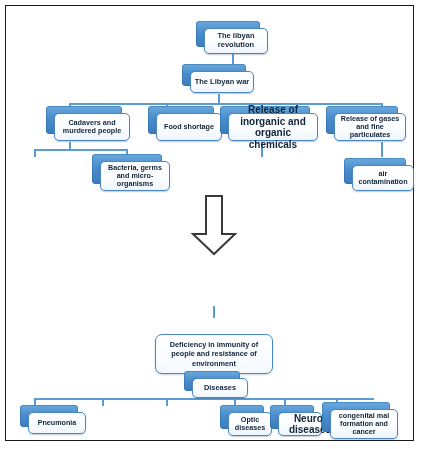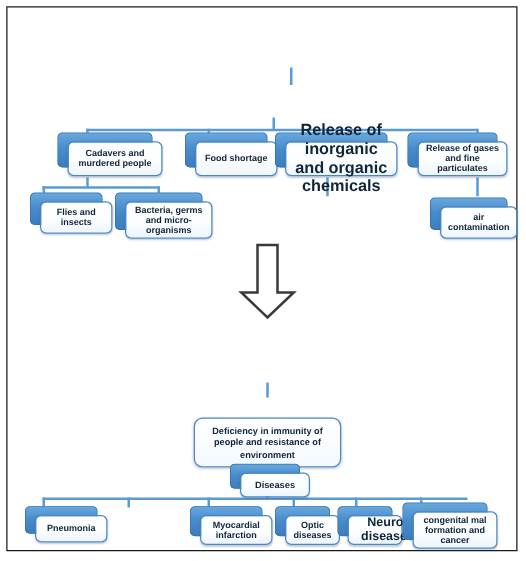--- a/index.html
+++ b/index.html
@@ -73,56 +73,62 @@
     <div class="ln lnv" style="left:96px;top:392px;width:1.5px;height:8px;"></div>
     <div class="ln lnv" style="left:160px;top:392px;width:1.5px;height:8px;"></div>
     <div class="ln lnv" style="left:228px;top:392px;width:1.5px;height:8px;"></div>
     <div class="ln lnv" style="left:278px;top:392px;width:1.5px;height:8px;"></div>
     <div class="ln lnv" style="left:330px;top:392px;width:1.5px;height:8px;"></div>
 
     <svg id="bigarrow" style="left:183px;top:188px;" width="50" height="62" viewBox="0 0 50 62">
       <polygon points="17,2 33,2 33,40 46,40 25,60 4,40 17,40" fill="#ffffff" stroke="#3a3a3a" stroke-width="2" stroke-linejoin="miter"></polygon>
     </svg>
 
+    <div class="node" style="left:190px;top:15px;width:64px;height:26px;">
+      <div class="back"></div>
+      <div class="face">
+        <span style="font-size:7.5px;">The libyan revolution</span>
+      </div>
+    </div>
 
+    <div class="node" style="left:176px;top:58px;width:64px;height:22px;">
+      <div class="back"></div>
+      <div class="face">
+        <span style="font-size:7.5px;">The Libyan war</span>
+      </div>
+    </div>
 
     <div class="node" style="left:40px;top:100px;width:76px;height:28px;">
       <div class="back"></div>
       <div class="face">
         <span style="font-size:7.2px;">Cadavers and murdered people</span>
       </div>
     </div>
 
     <div class="node" style="left:142px;top:100px;width:66px;height:28px;">
       <div class="back"></div>
       <div class="face">
         <span style="font-size:7.2px;">Food shortage</span>
       </div>
     </div>
 
     <div class="node" style="left:214px;top:100px;width:90px;height:28px;">
       <div class="back"></div>
       <div class="face">
-        <span style="font-size:13px;">Release of inorganic and organic chemicals</span>
+        <span style="font-size:10px;">Release of inorganic and organic chemicals</span>
       </div>
     </div>
 
     <div class="node" style="left:320px;top:100px;width:72px;height:28px;">
       <div class="back"></div>
       <div class="face">
         <span style="font-size:7.2px;">Release of gases and fine particulates</span>
       </div>
     </div>
 
-    <div class="node" style="left:18px;top:148px;width:58px;height:26px;">
-      <div class="back"></div>
-      <div class="face">
-        <span style="font-size:7.2px;">Flies and insects</span>
-      </div>
-    </div>
 
     <div class="node" style="left:86px;top:148px;width:70px;height:30px;padding-left:24px;">
       <div class="back"></div>
       <div class="face">
         <span style="font-size:7.2px;">Bacteria, germs and micro-organisms</span>
       </div>
     </div>
 
 
     <div class="node" style="left:338px;top:152px;width:62px;height:26px;">
@@ -145,26 +151,20 @@
     </div>
 
     <div class="node" style="left:14px;top:399px;width:58px;height:22px;">
       <div class="back"></div>
       <div class="face">
         <span style="font-size:7.2px;">Pneumonia</span>
       </div>
     </div>
 
 
-    <div class="node" style="left:146px;top:399px;width:58px;height:24px;">
-      <div class="back"></div>
-      <div class="face">
-        <span style="font-size:7.2px;">Myocardial infarction</span>
-      </div>
-    </div>
 
     <div class="node" style="left:214px;top:399px;width:44px;height:24px;">
       <div class="back"></div>
       <div class="face">
         <span style="font-size:7.2px;">Optic diseases</span>
       </div>
     </div>
 
     <div class="node" style="left:264px;top:399px;width:44px;height:24px;">
       <div class="back"></div>

